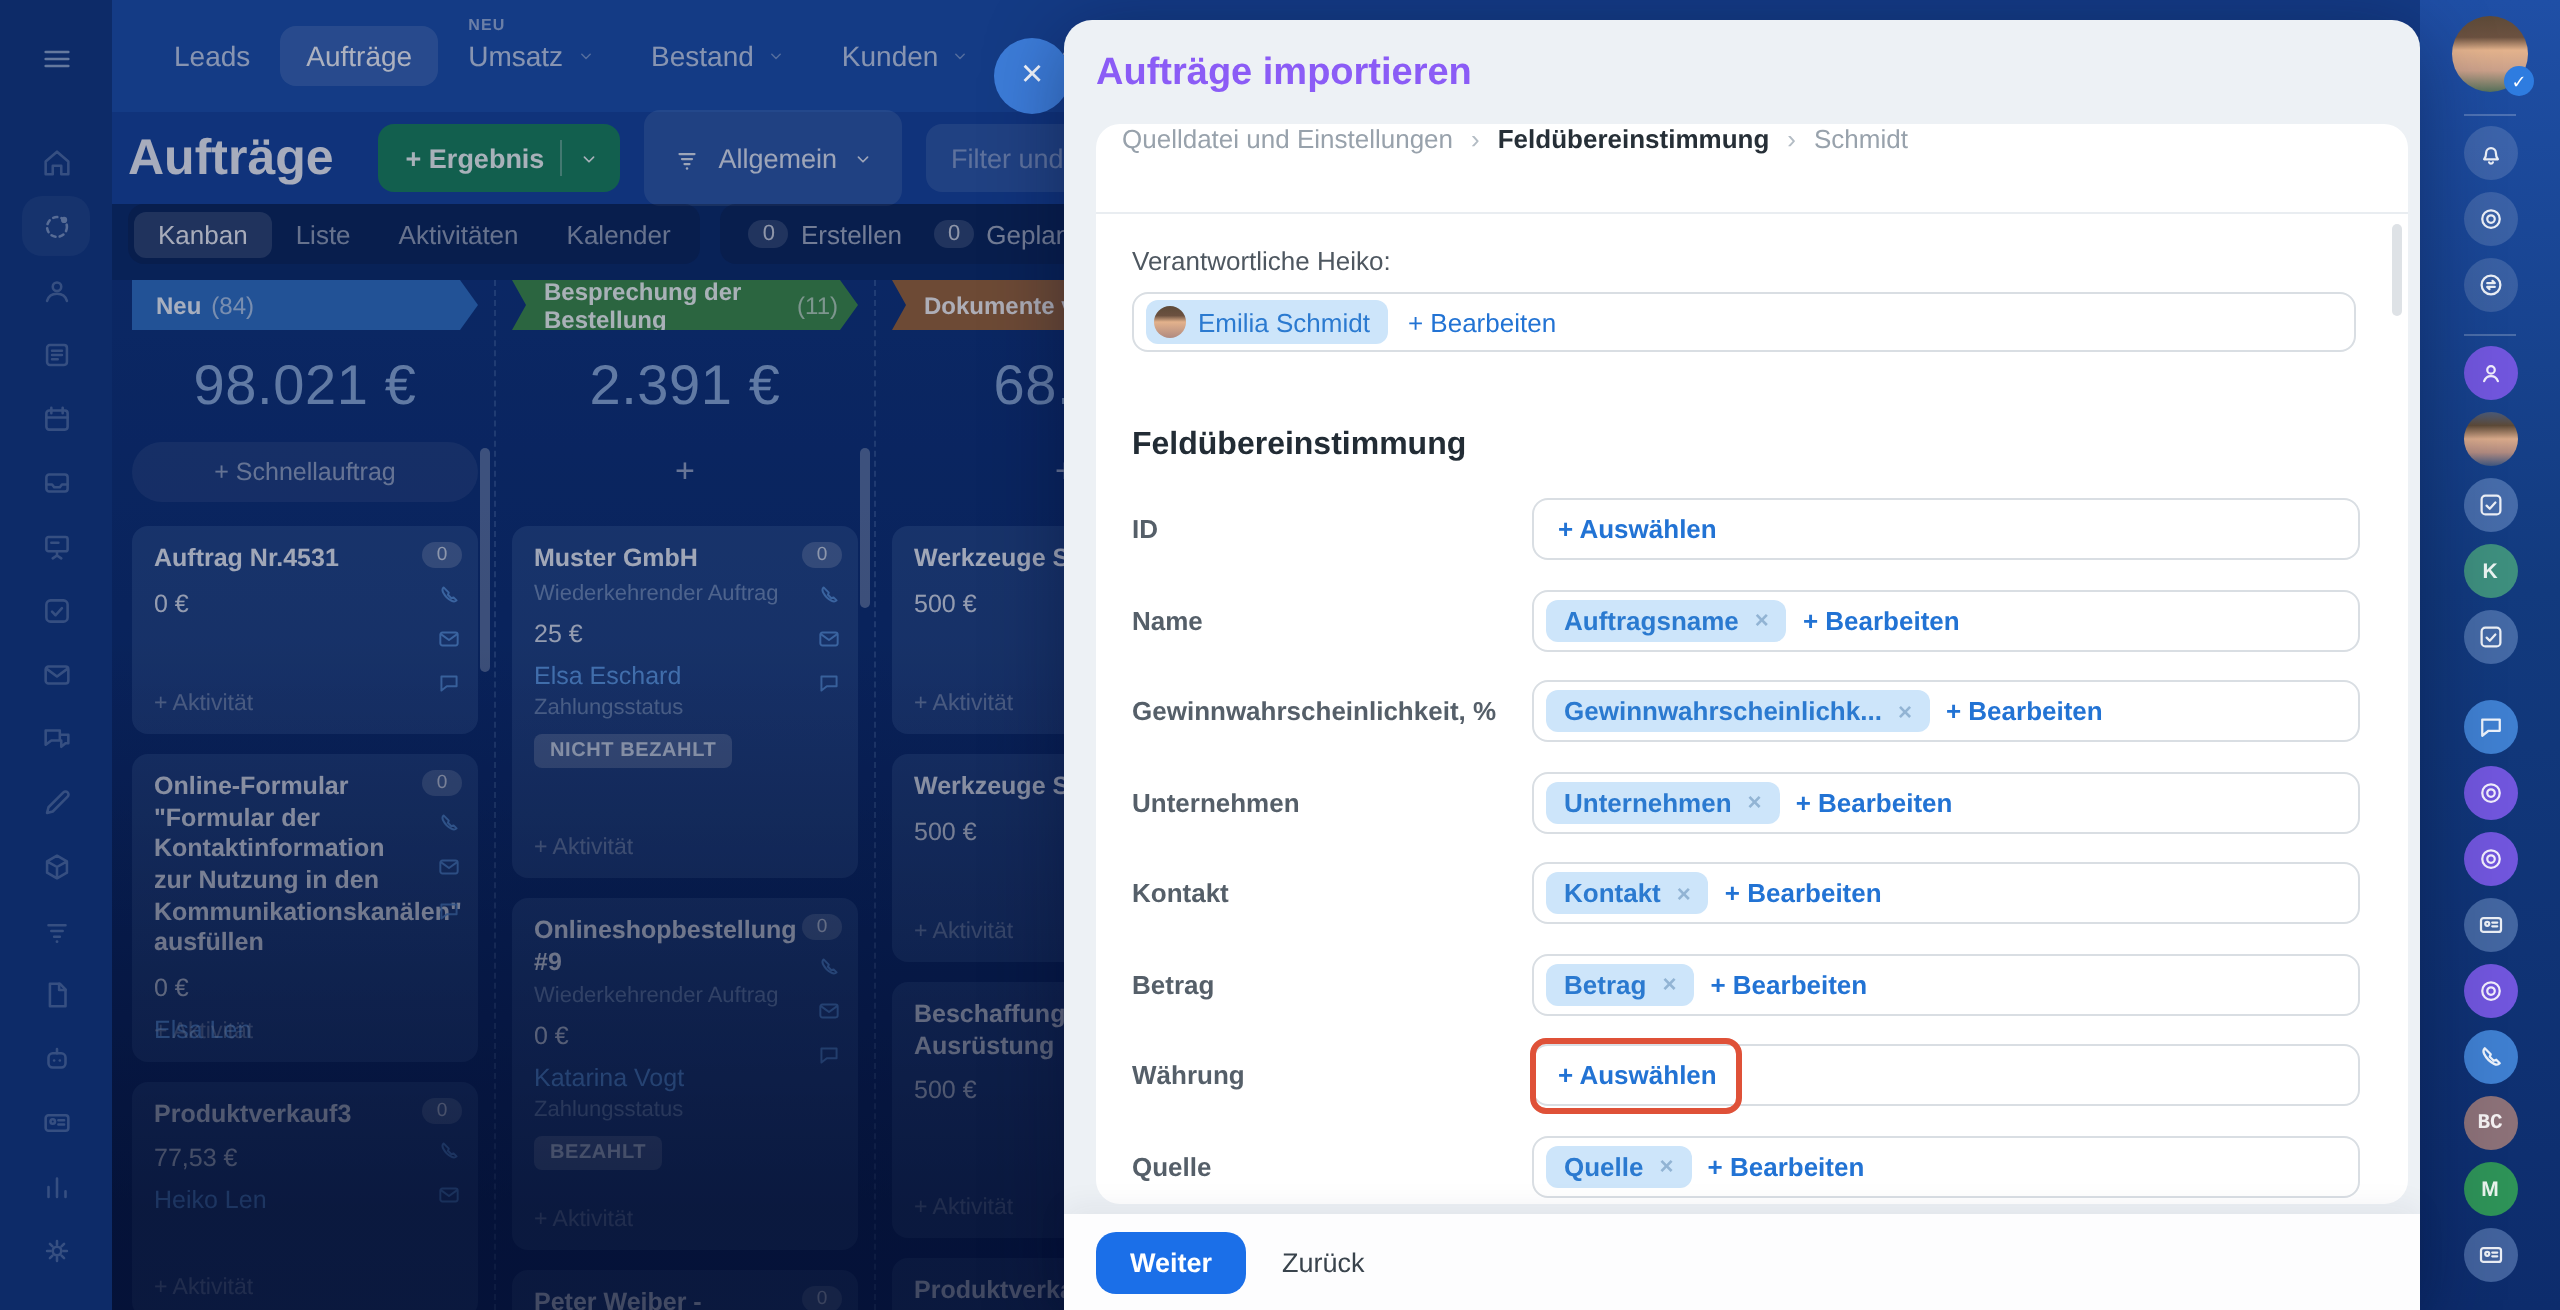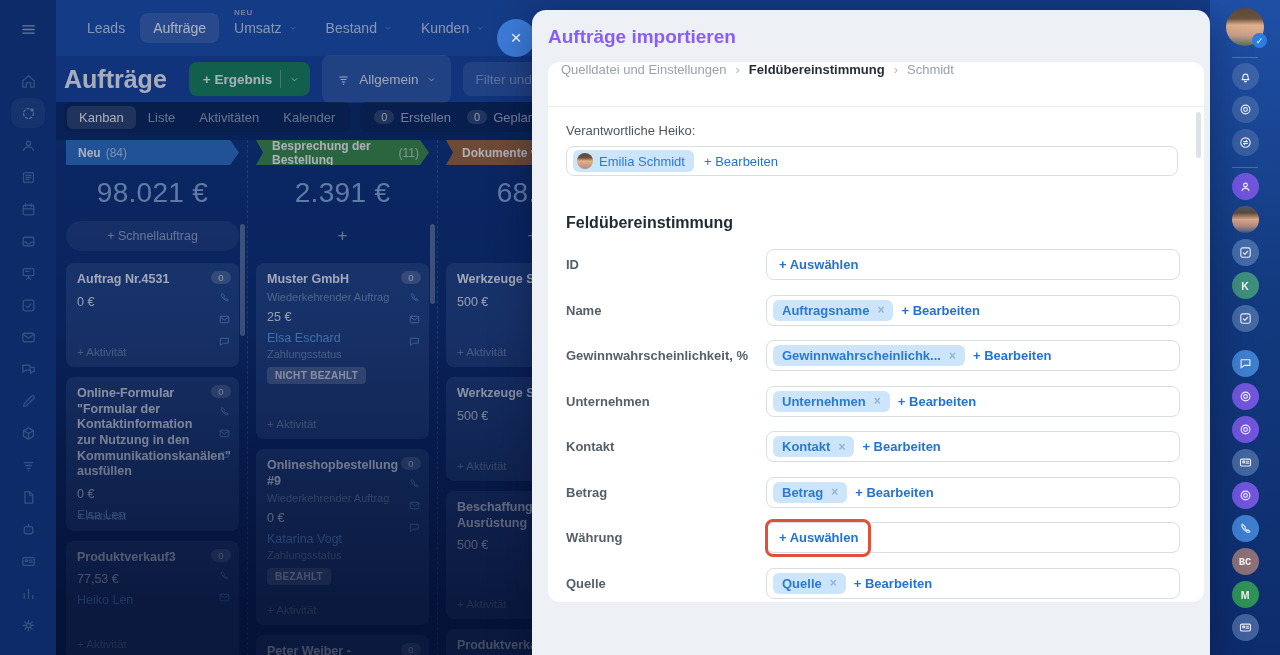--- a/index.html
+++ b/index.html
@@ -706,13 +706,17 @@
                 <span>Quelle</span>
                 <span class="cx">×</span>
               </span>
               <span class="blink">+ Bearbeiten</span>
             </div>
           </div>
         </div>
     </div>
     <div class="pscroll"></div>
   </div>
+  <div class="m-footer">
+    <button class="btn-weiter">Weiter</button>
+    <span class="btn-zurueck">Zurück</span>
+  </div>
 </div>
 
 </body></html>

